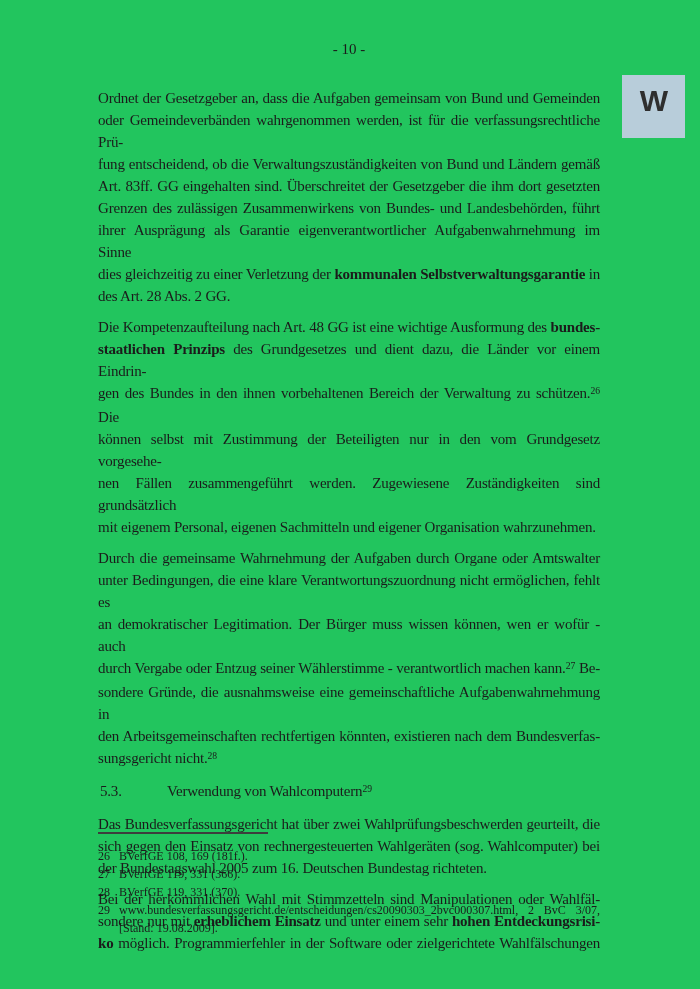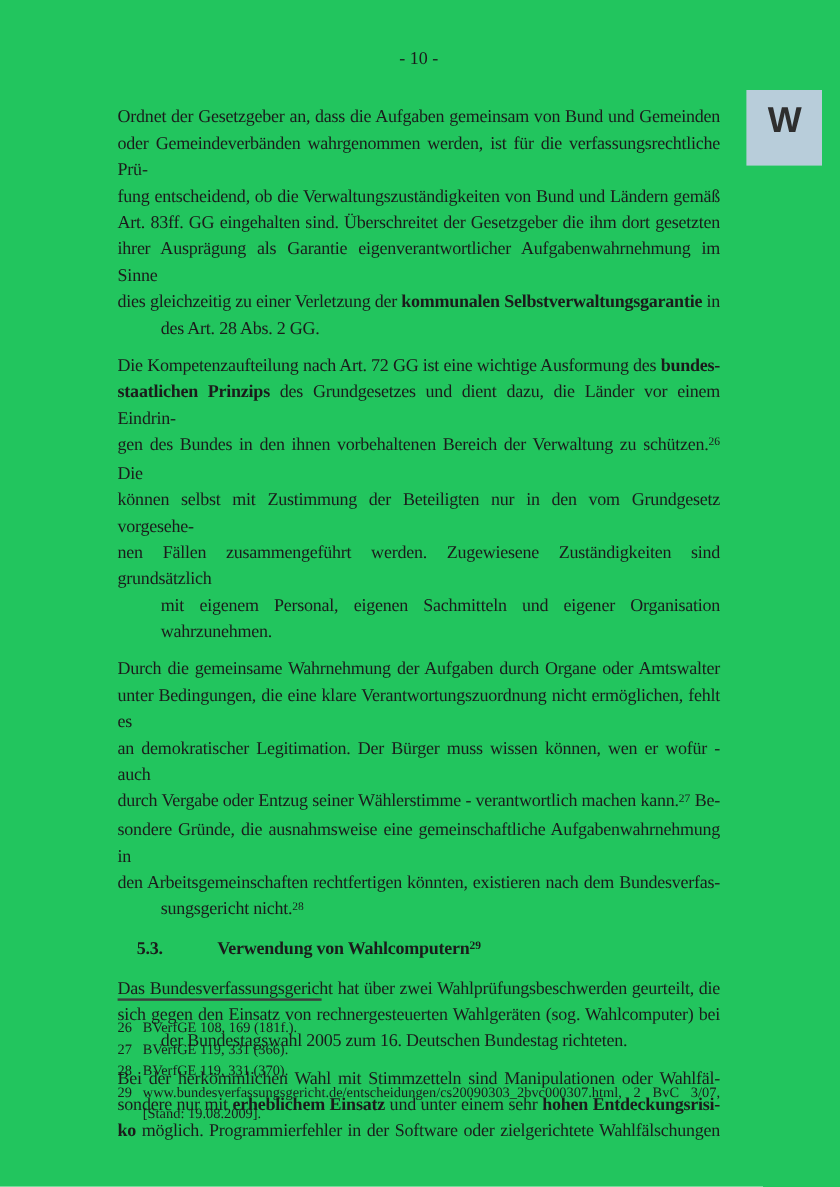--- a/index.html
+++ b/index.html
@@ -39,22 +39,22 @@
   .doc-body {
     position: absolute;
     left: 98px; top: 87px;
     width: 502px;
     font-size: 15px;
     line-height: 22px;
     letter-spacing: -0.2px;
   }
   .para { margin: 0 0 9px 0; font-family: Liberation Serif, serif; }
   .line { text-align: justify; text-align-last: justify; }
-  .line.last { text-align-last: left; margin-left: 36px; }
-  .heading { display: flex; margin: 0 0 9px 16px; font-weight: bold; }
+  .line.last { text-align-last: left; }
+  .heading { display: flex; margin: 0 0 9px 2px; }
   .hnum { width: 67px; flex: none; }
   b { font-weight: bold; }
   .sup {
     font-size: 0.64em;
     position: relative;
     top: -0.42em;
     letter-spacing: 0;
   }
   .footnotes-block {
     position: absolute;
@@ -85,26 +85,27 @@
   <div class="logo" id="logo-box" style="background: rgb(184, 205, 218);">
     <span class="logo-letter" style="color: rgb(46, 46, 46);">W</span>
   </div>
 
   <div class="doc-body" id="doc-body">
       <div class="para">
         <div class="line"><span>Ordnet der Gesetzgeber an, dass die Aufgaben gemeinsam von Bund und Gemeinden</span></div>
         <div class="line"><span>oder Gemeindeverbänden wahrgenommen werden, ist für die verfassungsrechtliche Prü-</span></div>
         <div class="line"><span>fung entscheidend, ob die Verwaltungszuständigkeiten von Bund und Ländern gemäß</span></div>
         <div class="line"><span>Art. 83ff. GG eingehalten sind. Überschreitet der Gesetzgeber die ihm dort gesetzten</span></div>
+        <div class="line"><span>Grenzen des zulässigen Zusammenwirkens von Bundes- und Landesbehörden, führt</span></div>
         <div class="line"><span>ihrer Ausprägung als Garantie eigenverantwortlicher Aufgabenwahrnehmung im Sinne</span></div>
         <div class="line"><span>dies gleichzeitig zu einer Verletzung der </span><b>kommunalen Selbstverwaltungsgarantie</b><span> in</span></div>
         <div class="line last"><span>des Art. 28 Abs. 2 GG.</span></div>
       </div>
       <div class="para">
-        <div class="line"><span>Die Kompetenzaufteilung nach Art. 72 GG ist eine wichtige Ausformung des </span><b>bundes-</b></div>
+        <div class="line"><span>Die Kompetenzaufteilung nach Art. 48 GG ist eine wichtige Ausformung des </span><b>bundes-</b></div>
         <div class="line"><b>staatlichen Prinzips</b><span> des Grundgesetzes und dient dazu, die Länder vor einem Eindrin-</span></div>
         <div class="line"><span>gen des Bundes in den ihnen vorbehaltenen Bereich der Verwaltung zu schützen.</span><span class="sup">26</span><span> Die</span></div>
         <div class="line"><span>können selbst mit Zustimmung der Beteiligten nur in den vom Grundgesetz vorgesehe-</span></div>
         <div class="line"><span>nen Fällen zusammengeführt werden. Zugewiesene Zuständigkeiten sind grundsätzlich</span></div>
         <div class="line last"><span>mit eigenem Personal, eigenen Sachmitteln und eigener Organisation wahrzunehmen.</span></div>
       </div>
       <div class="para">
         <div class="line"><span>Durch die gemeinsame Wahrnehmung der Aufgaben durch Organe oder Amtswalter</span></div>
         <div class="line"><span>unter Bedingungen, die eine klare Verantwortungszuordnung nicht ermöglichen, fehlt es</span></div>
         <div class="line"><span>an demokratischer Legitimation. Der Bürger muss wissen können, wen er wofür - auch</span></div>

